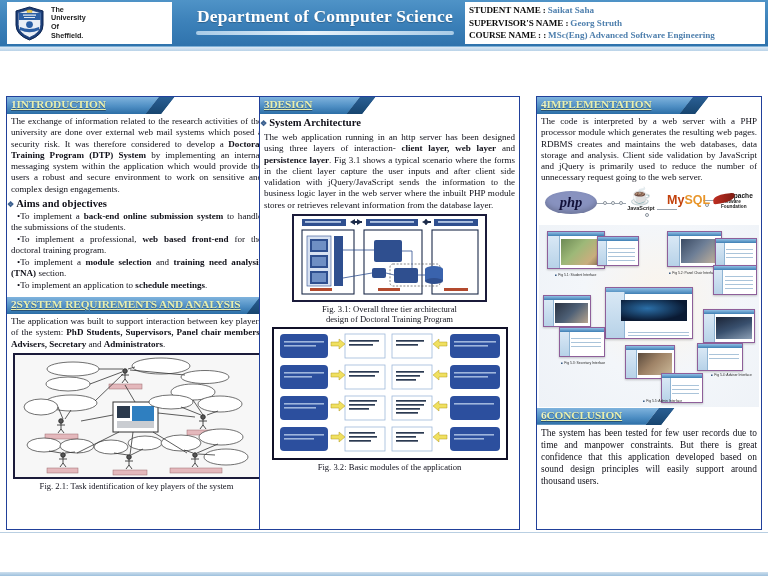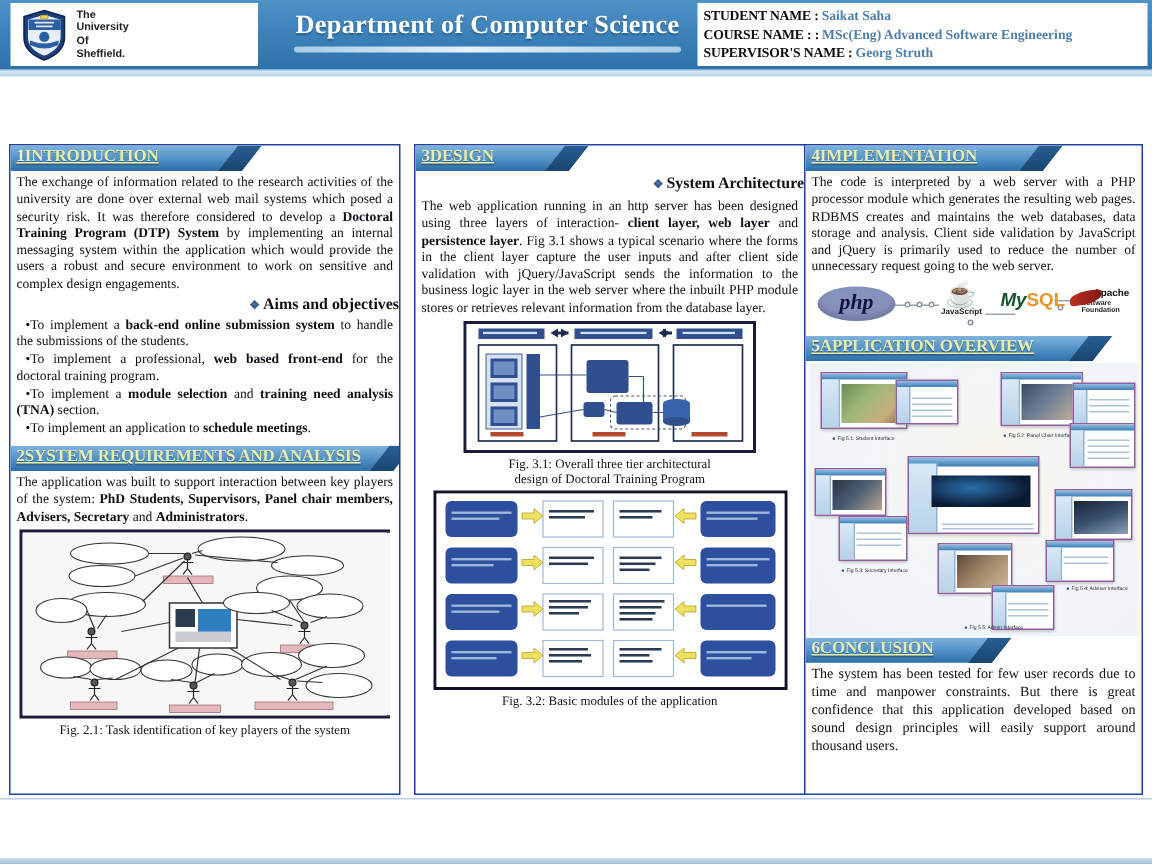--- a/index.html
+++ b/index.html
@@ -77,21 +77,21 @@
     letter-spacing: -.2px;
   }
 
   
   .col {
     position: absolute; top: 96px;
     border: 1px solid #21409a;
     background: #ffffff;
   }
   .col-1 { left: 6px;   width: 261px; height: 434px; }
-  .col-2 { left: 276px; width: 261px; height: 434px; }
+  .col-2 { left: 259px; width: 261px; height: 434px; }
   .col-3 { left: 536px; width: 226px; height: 434px; }
 
   
   .sec-head {
     position: relative; height: 17px; margin: 0;
     overflow: hidden;
   }
   .sec-head .banner {
     position: absolute; left: 0; top: 0; height: 17px;
     background: linear-gradient(180deg,#7fb3dd 0%,#4f8fc4 55%,#2c6ea6 100%);
@@ -117,21 +117,21 @@
 
   .body-txt {
     font-family: "Liberation Serif", serif;
     font-size: 9.05px; line-height: 11.3px;
     color: #0f0f18;
     text-align: justify;
     padding: 2px 4px 0 4px;
   }
   .body-txt b { font-weight: bold; }
   .sub-head {
-    text-align: right;
+    text-align: left;
     font-family: "Liberation Serif", serif;
     font-weight: bold; font-size: 10.6px;
     color: #0f0f18;
     padding: 3px 0 2px 0;
   }
   .sub-head .bullet-glyph { font-size: 8px; color: #3a5f8f; margin-right: 2px; }
   .bullets {
     font-family: "Liberation Serif", serif;
     font-size: 9.05px; line-height: 11.4px;
     color: #0f0f18;
@@ -192,21 +192,21 @@
   .js-cup { font-size: 17px; color: #d9453b; line-height: 16px; }
   .js-word {
     font-family: "Liberation Sans", sans-serif; font-size: 5.4px;
     color: #1c1c1c; font-weight: bold;
   }
   .mysql-logo {
     position: absolute; left: 128px; top: 6px;
     font-family: "Liberation Sans", sans-serif;
     font-weight: bold; font-size: 12.5px;
   }
-  .mysql-logo .my { color: #14532d; font-style: italic; }
+  .mysql-logo .my { color: #c2410c; }
   .mysql-logo .sql { color: #e8952a; }
   .apache-logo {
     position: absolute; left: 176px; top: 5px; width: 46px; text-align: left;
   }
   .apache-feather {
     position: absolute; left: -2px; top: 2px; width: 22px; height: 9px;
     background: linear-gradient(100deg,#c22e22,#7b1b12);
     border-radius: 60% 20% 70% 15%;
     transform: rotate(-8deg);
   }
@@ -317,24 +317,24 @@
   </div>
 
   <div class="dept-title">Department of Computer Science</div>
   <div class="dept-rule"></div>
 
   <div class="infobox">
     <div class="inforow">
       <span class="lbl">STUDENT NAME :</span><span class="val">Saikat Saha</span>
     </div>
     <div class="inforow">
+      <span class="lbl">SUPERVISOR'S NAME :</span><span class="val">Georg Struth</span>
+    </div>
+    <div class="inforow">
       <span class="lbl">COURSE NAME : :</span><span class="val">MSc(Eng) Advanced Software Engineering</span>
-    </div>
-    <div class="inforow">
-      <span class="lbl">SUPERVISOR'S NAME :</span><span class="val">Georg Struth</span>
     </div>
   </div>
 
 
   <div class="col col-1">
 
     <div class="sec-head">
       <div class="banner" style="width:152px"></div>
       <div class="wedge" style="left:145px"></div>
       <div class="txt"><span class="num">1</span><span>INTRODUCTION</span></div>
@@ -674,25 +674,20 @@
         <div class="js-word">JavaScript</div>
       </div>
       <div class="mysql-logo"><span class="my">My</span><span class="sql">SQL</span></div>
       <div class="apache-logo">
         <div class="apache-feather"></div>
         <div class="apache-t1">Apache</div>
         <div class="apache-t2">Software Foundation</div>
       </div>
     </div>
 
-    <div class="sec-head">
-      <div class="banner" style="width:190px"></div>
-      <div class="wedge" style="left:182px"></div>
-      <div class="txt"><span class="num">5</span><span>APPLICATION OVERVIEW</span></div>
-    </div>
 
     <div class="collage">
       <div class="shot" style="left:8px; top:6px; width:58px; height:38px">
         <div class="tb"></div>
           <div class="sb"></div>
           <div class="ph"></div>
       </div>
       <div class="shot" style="left:58px; top:11px; width:42px; height:30px">
         <div class="tb"></div>
           <div class="sb"></div>

